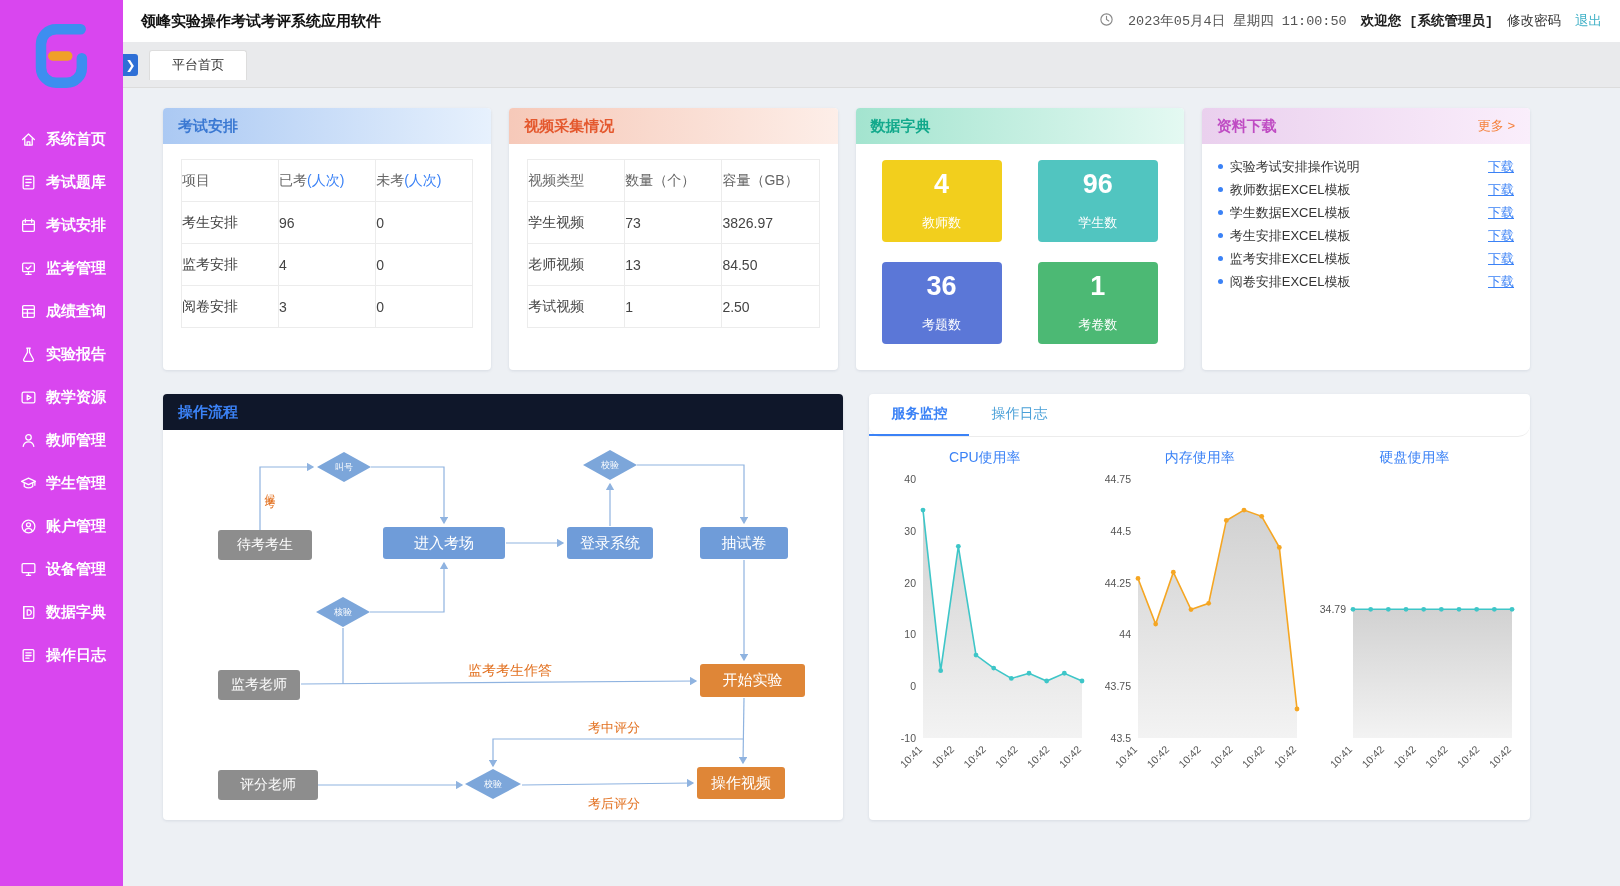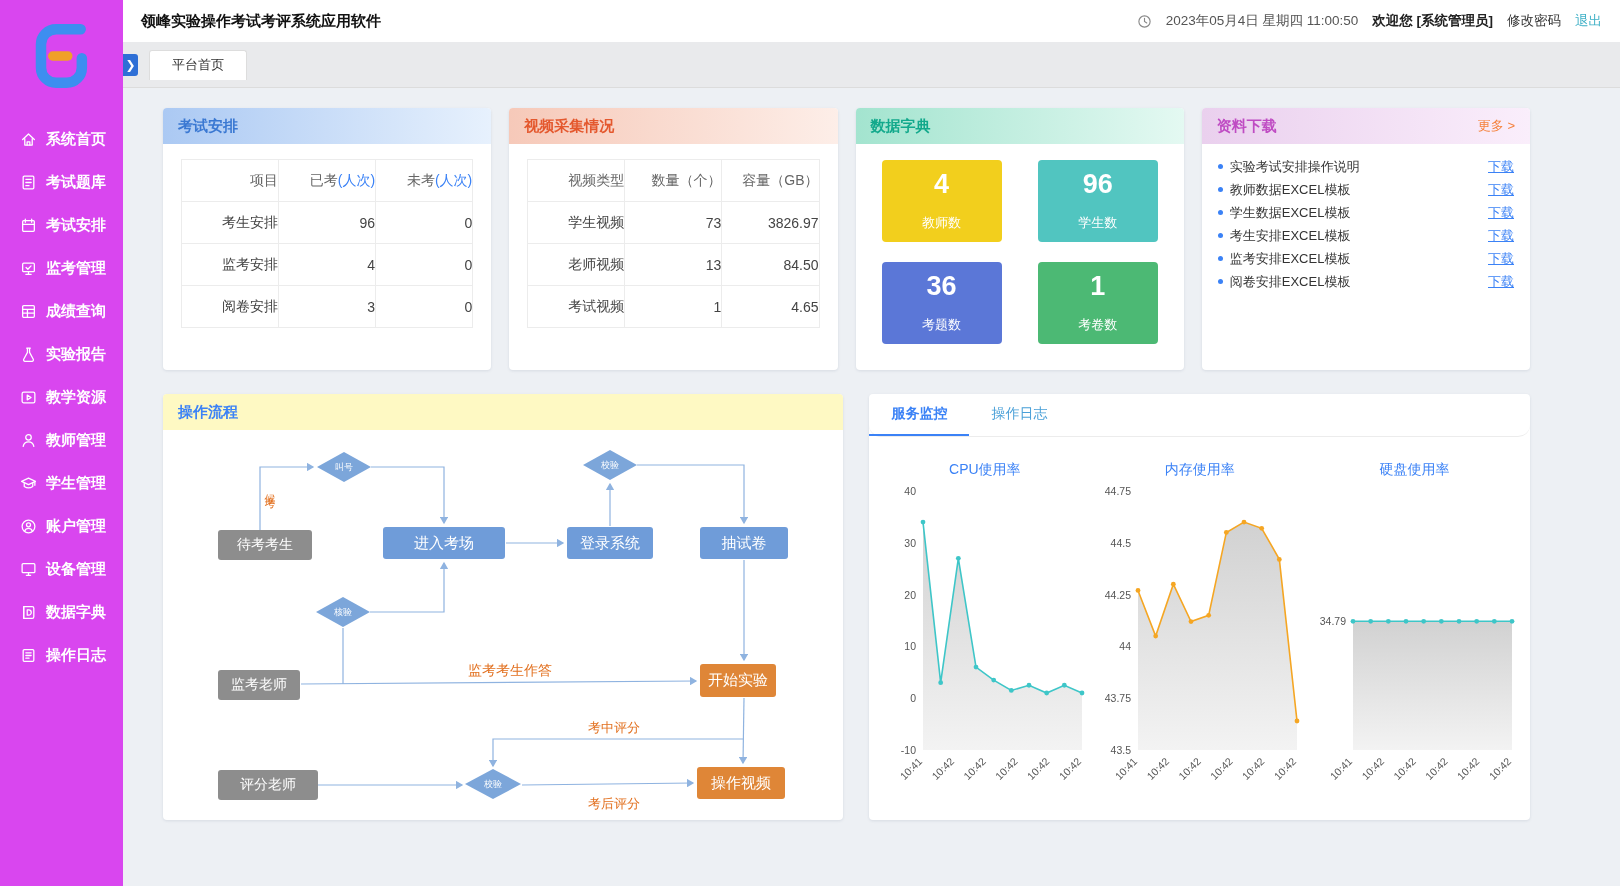--- a/index.html
+++ b/index.html
@@ -10,45 +10,45 @@
   .sidebar { width:123px; background:#d946ef; color:#fff; flex-shrink:0; display:flex; flex-direction:column; }
   .logo-wrap { padding:14px 0 20px; display:flex; justify-content:center; }
   .menu-item { display:flex; align-items:center; gap:9px; padding:12px 0 12px 20px; cursor:pointer; font-size:15px; font-weight:bold; }
   .mi-icon { width:17px; height:17px; display:inline-flex; }
   .mi-icon svg { width:17px; height:17px; stroke:#fff; fill:none; stroke-width:1.2; stroke-linecap:round; stroke-linejoin:round; }
 
   
   .rightpane { flex:1; display:flex; flex-direction:column; min-width:0; }
   .topbar { height:42px; background:#fff; display:flex; align-items:center; padding:0 18px; flex-shrink:0; }
   .app-title { font-size:15px; font-weight:bold; color:#111; }
-  .topbar-right { margin-left:auto; display:flex; align-items:center; gap:14px; font-size:13.5px; color:#444; }
+  .topbar-right { margin-left:auto; display:flex; align-items:flex-start; gap:14px; font-size:13.5px; color:#444;font-family:Liberation Mono, monospace; }
   .clock-ic svg { width:15px; height:15px; display:block; }
   .welcome { font-weight:bold; color:#222; }
   .pwd-link { color:#333; cursor:pointer; }
   .logout-link { color:#3fb0c6; cursor:pointer; }
 
   .tabstrip { height:46px; background:#e9eaec; display:flex; align-items:center; position:relative; flex-shrink:0; border-bottom:1px solid #dcdcdc; }
   .collapse-btn { position:absolute; left:0; top:12px; width:15px; height:22px; background:#2e6fd6; color:#fff; border-radius:0 3px 3px 0; display:flex; align-items:center; justify-content:center; font-size:12px; cursor:pointer; }
   .tab-active { margin-left:26px; background:#fff; height:30px; padding:0 22px; display:flex; align-items:center; font-size:13px; color:#333; border:1px solid #ddd; border-bottom:none; border-radius:3px 3px 0 0; cursor:pointer; }
 
   .main { flex:1; padding:20px 90px 20px 40px; overflow:hidden; }
   .row1 { display:grid; grid-template-columns:repeat(4,1fr); gap:18px; height:262px; }
   .row2 { display:grid; grid-template-columns:1.03fr 1fr; gap:26px; height:426px; margin-top:24px; }
 
   .card { background:#fff; border-radius:4px; box-shadow:0 1px 3px rgba(20,40,80,.10); overflow:hidden; display:flex; flex-direction:column; }
   .card-header { height:36px; display:flex; align-items:center; padding:0 15px; font-size:15px; font-weight:bold; flex-shrink:0; }
   .exam  .card-header { background:linear-gradient(90deg,#abc9f3,#e7f1fd); color:#3a78d2; }
   .video .card-header { background:linear-gradient(90deg,#f6c9b9,#fdeee8); color:#e4582e; }
   .dict  .card-header { background:linear-gradient(90deg,#a3e4cf,#e4f9f2); color:#13a98c; }
   .down  .card-header { background:linear-gradient(90deg,#ead0ee,#faeefb); color:#bf4cc3; }
-  .flowc .card-header { background:#fef9c3; color:#3b82f6; }
+  .flowc .card-header { background:#0f172a; color:#3b82f6; }
 
   
   .dtable { width:calc(100% - 36px); margin:15px 18px; border-collapse:collapse; font-size:14px; table-layout:fixed; }
-  .dtable th,.dtable td { border:1px solid #ececec; height:42px; text-align:right; }
+  .dtable th,.dtable td { border:1px solid #ececec; height:42px; text-align:left; }
   .dtable th { font-weight:normal; color:#666; background:#fff; }
   .dtable td { color:#444; }
   .unit { color:#3b82f6; }
   .val-blue { color:#3b82f6; cursor:pointer; }
   .val-red { color:#e23b3b; }
 
   
   .tiles { display:grid; grid-template-columns:1fr 1fr; gap:20px 36px; padding:16px 26px; }
   .tile { height:82px; border-radius:4px; color:#fff; display:flex; flex-direction:column; align-items:center; justify-content:center; }
   .tile-value { font-size:27px; font-weight:bold; line-height:1.1; }
@@ -75,21 +75,21 @@
   .fnode.orange { background:#df8637; font-size:15px; }
   .flabel { position:absolute; color:#e2701f; font-size:13px; white-space:nowrap; }
   .flabel.vertical { writing-mode:vertical-rl; letter-spacing:3px; font-size:11px; }
 
   
   .mtabs { display:flex; border-bottom:1px solid #ececec; flex-shrink:0;border-radius:12px; }
   .mtab { padding:11px 22px; font-size:14px; color:#4aa0d8; cursor:pointer; }
   .mtab.active { color:#3b82f6; font-weight:bold; border-bottom:2px solid #3b82f6; }
   .charts { flex:1; display:flex; padding:4px 8px 0; }
   .chart-box { flex:1; min-width:0; }
-  .chart-title { text-align:center; color:#3b82f6; font-size:14px; margin-top:20px; }
+  .chart-title { text-align:center; color:#3b82f6; font-size:14px; margin-top:8px; }
   .chart-svg svg { display:block; margin:0 auto; }
   .chart-svg text { font-size:10.5px; fill:#555; }
 </style>
 </head>
 <body>
 
 <div class="app">
 
   <aside class="sidebar">
     <div class="logo-wrap">
@@ -313,21 +313,21 @@
 
                 <tr>
                   <td>老师视频</td>
                   <td>13</td>
                   <td>84.50</td>
                 </tr>
 
                 <tr>
                   <td>考试视频</td>
                   <td>1</td>
-                  <td>4.65</td>
+                  <td>2.50</td>
                 </tr>
               </tbody>
           </table>
         </section>
 
         <section class="card dict">
           <div class="card-header">数据字典</div>
           <div class="tiles">
 
               <div class="tile" style="background: rgb(242, 207, 29);">
@@ -437,21 +437,21 @@
               <g class="diamond">
                 <polygon points="330,339 358,354 330,369 302,354"></polygon>
                 <text x="330" y="357">校验</text>
               </g>
             </svg>
             <div class="fnode gray" style="left:55px;top:100px;width:94px;height:30px">待考考生</div>
             <div class="fnode blue" style="left:220px;top:97px;width:122px;height:32px">进入考场</div>
             <div class="fnode blue" style="left:404px;top:97px;width:86px;height:32px">登录系统</div>
             <div class="fnode blue" style="left:537px;top:97px;width:88px;height:32px">抽试卷</div>
             <div class="fnode gray" style="left:55px;top:240px;width:82px;height:30px">监考老师</div>
-            <div class="fnode orange" style="left:537px;top:234px;width:76px;height:33px">开始实验</div>
+            <div class="fnode orange" style="left:537px;top:234px;width:105px;height:33px">开始实验</div>
             <div class="fnode gray" style="left:55px;top:340px;width:100px;height:30px">评分老师</div>
             <div class="fnode orange" style="left:534px;top:337px;width:88px;height:32px">操作视频</div>
             <div class="flabel vertical" style="left:99px;top:55px">候考</div>
             <div class="flabel" style="left:305px;top:232px;font-size:14px">监考考生作答</div>
             <div class="flabel" style="left:425px;top:289px">考中评分</div>
             <div class="flabel" style="left:425px;top:365px">考后评分</div>
           </div>
         </section>
 
         <section class="card">

